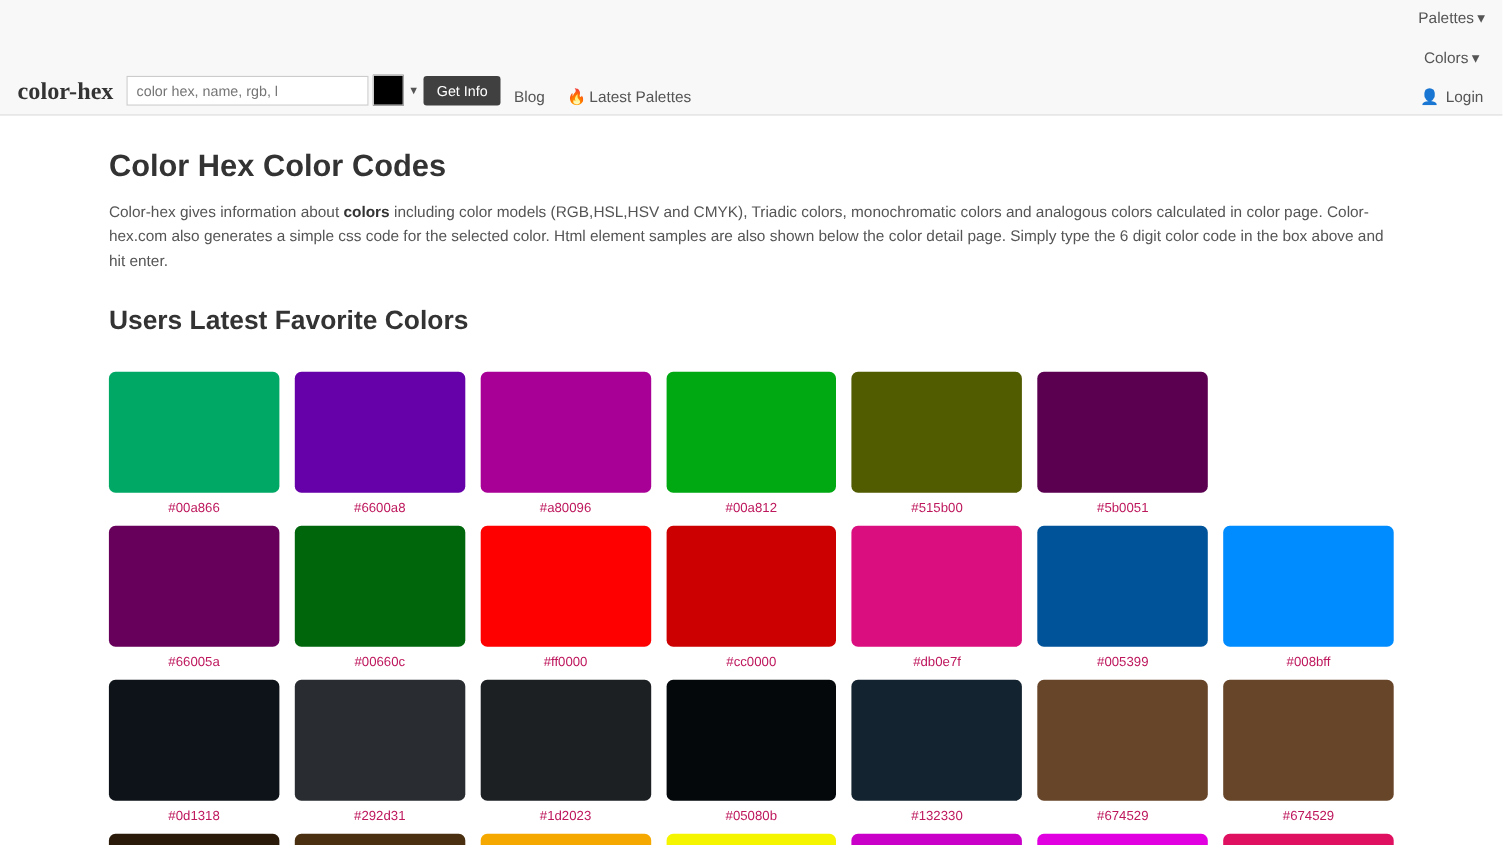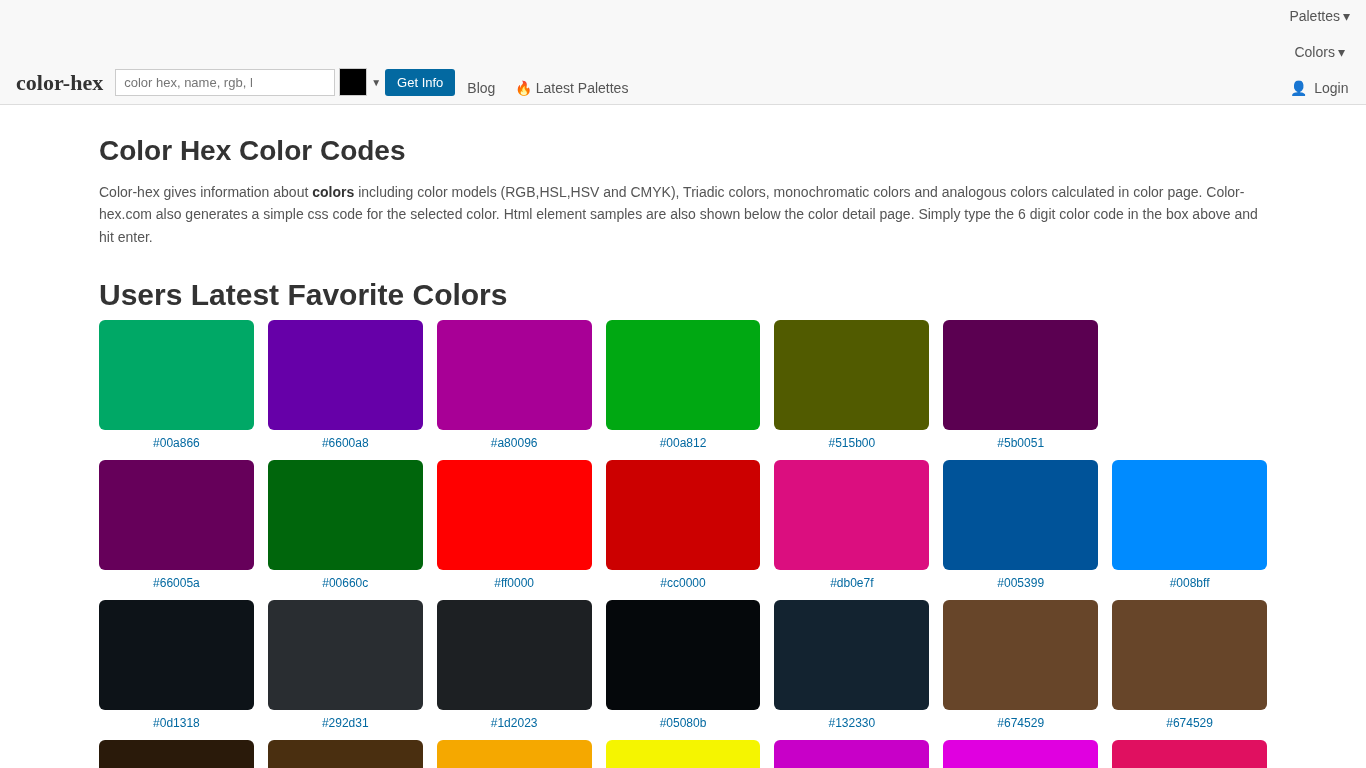--- a/index.html
+++ b/index.html
@@ -39,21 +39,21 @@
       background: #000;
       border: 1px solid #ccc;
       cursor: pointer;
     }
     .dropdown-arrow {
       font-size: 10px;
       cursor: pointer;
       color: #555;
     }
     .get-info-btn {
-      background: #0369a1;
+      background: #404040;
       color: white;
       border: none;
       padding: 6px 12px;
       cursor: pointer;
       font-size: 13px;
       border-radius: 3px;
     }
     .nav-links {
       display: flex;
       align-items: center;
@@ -96,23 +96,23 @@
       color: #333;
     }
     .description {
       font-size: 14px;
       line-height: 1.6;
       color: #555;
       margin-bottom: 30px;
     }
     .description strong { color: #333; }
     .section-title {
-      font-size: 30px;
+      font-size: 24px;
       font-weight: bold;
-      margin-bottom: 8px;
+      margin-bottom: 32px;
       color: #333;
     }
 
     
     .color-grid {
       display: grid;
       grid-template-columns: repeat(7, 1fr);
       gap: 14px;
       margin-bottom: 10px;
     }
@@ -124,21 +124,21 @@
     }
     .color-swatch {
       width: 140px;
       height: 110px;
       border-radius: 6px;
       margin-bottom: 6px;
       width: 100%;
     }
     .color-label {
       font-size: 12px;
-      color: #0369a1;
+      color: #be185d;
       text-align: right;
     }
   </style>
 </head>
 <body>
 
 <div class="header">
   <a class="logo">color-hex</a>
   <div class="search-area">
     <input class="search-input" type="text" placeholder="color hex, name, rgb, l" style="">

